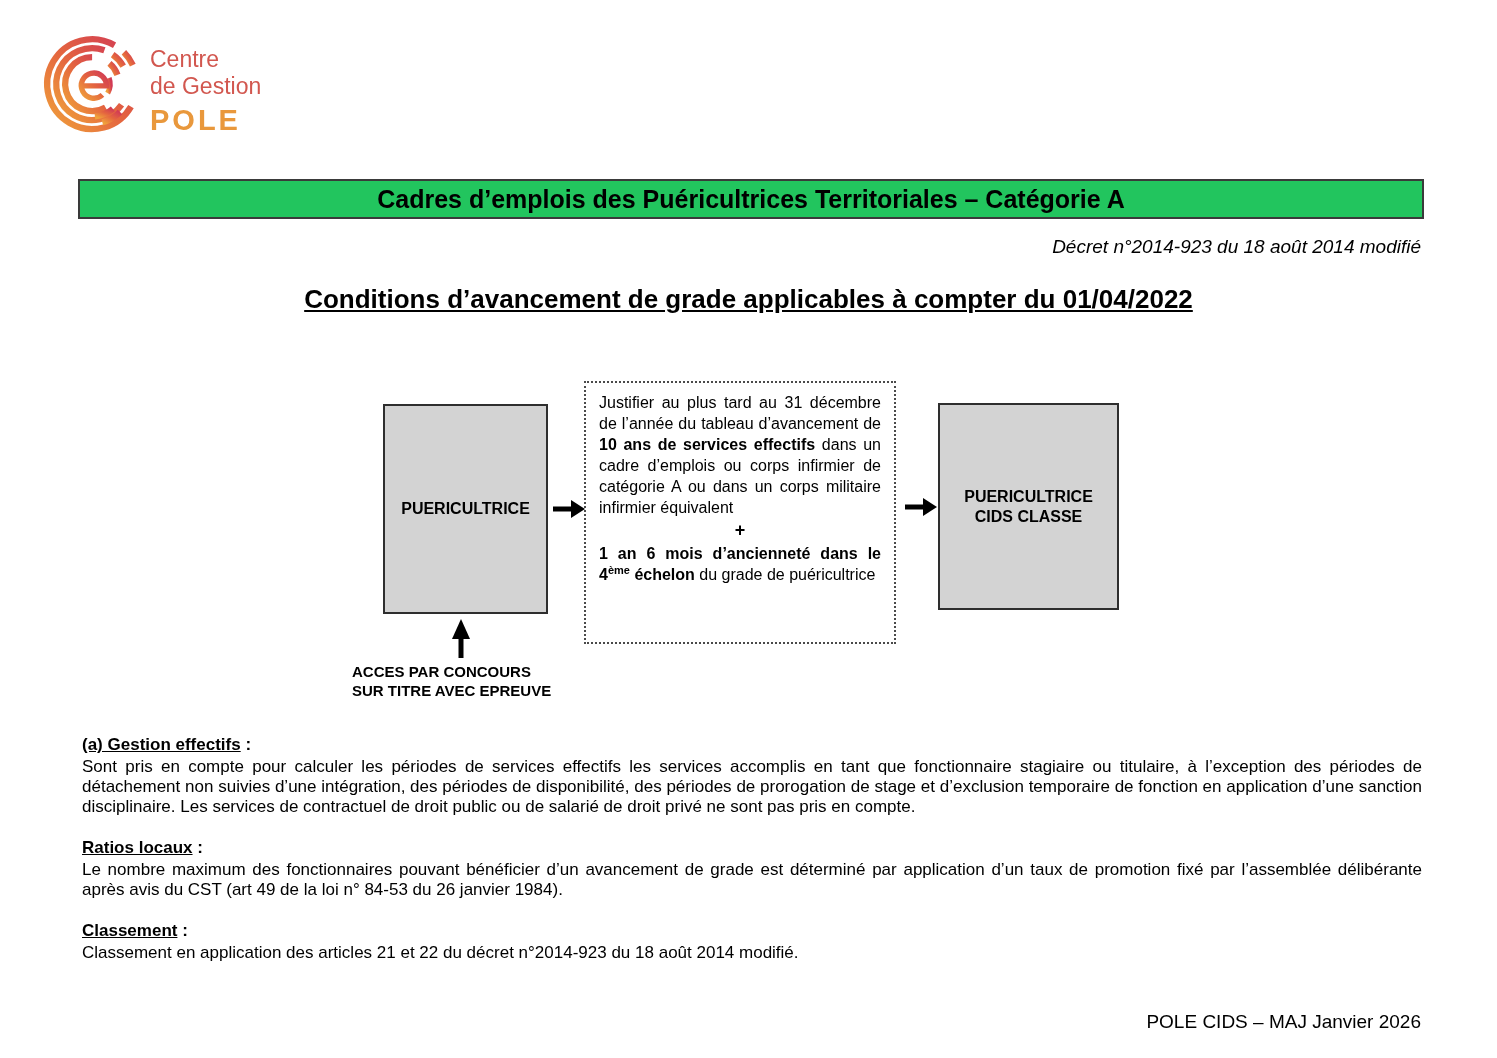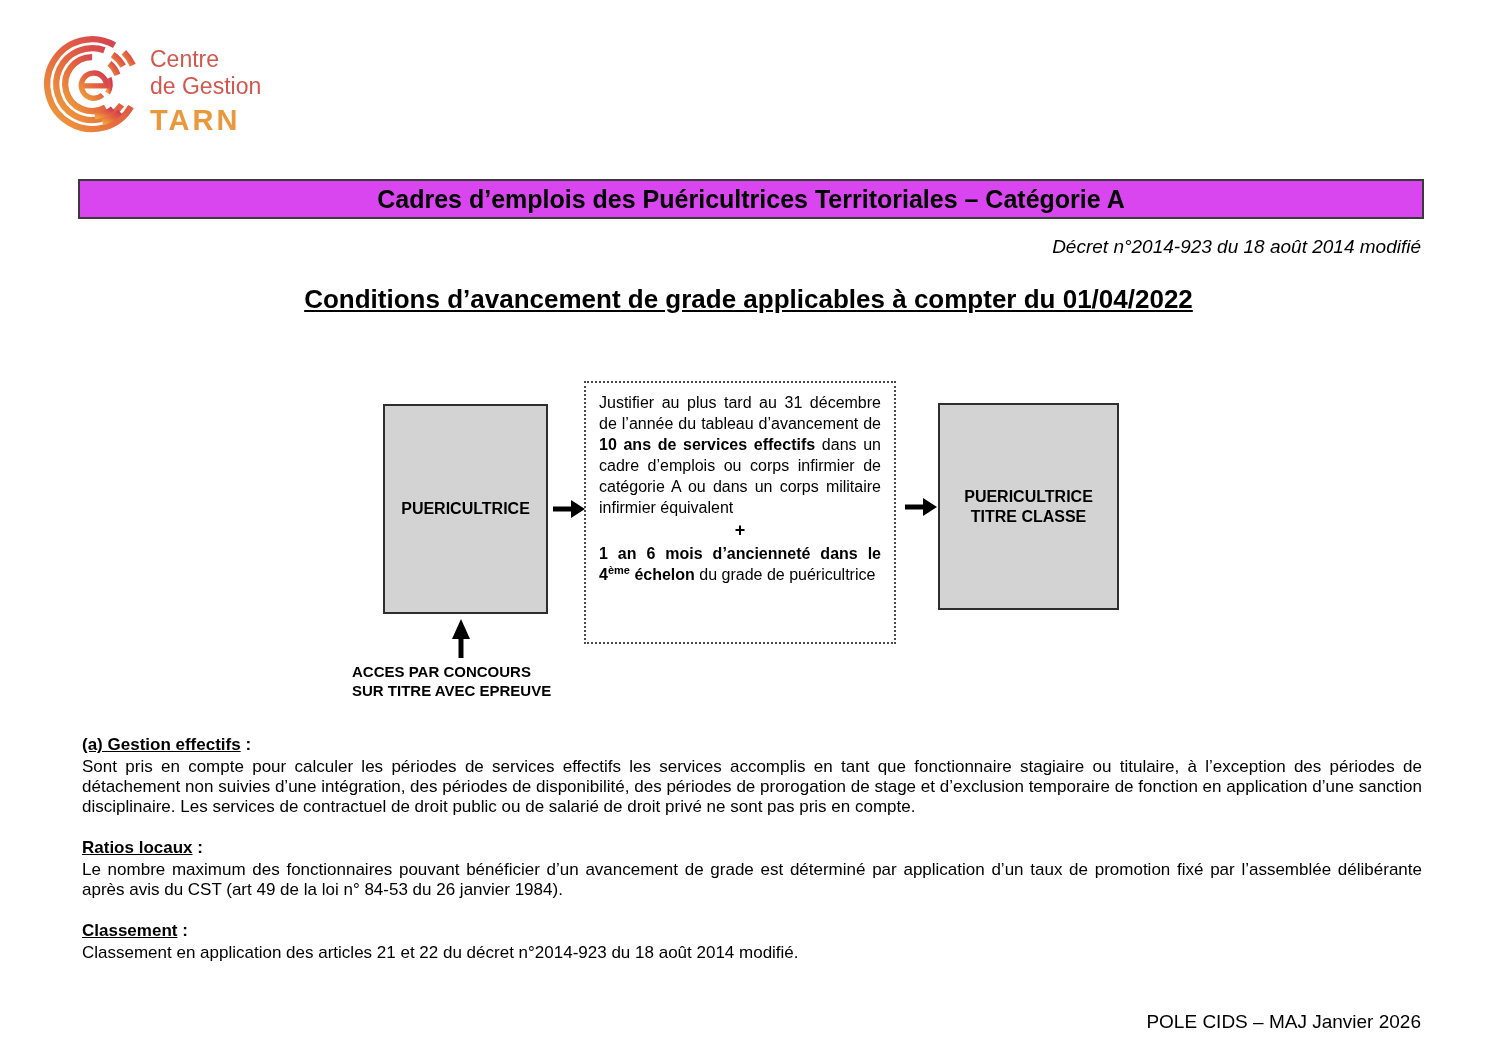--- a/index.html
+++ b/index.html
@@ -77,25 +77,25 @@
         <path d="M86.2 51.7 A30 30 0 0 0 77.3 39"></path>
         <path d="M81.1 89.6 A36 36 0 0 1 61.1 97.9"></path>
         <path d="M89.1 93.1 A44 44 0 0 1 69.4 104.5"></path>
         <path d="M76.8 55.2 A20 20 0 0 1 75.3 72" stroke-width="6"></path>
         <path d="M46 64 H74 A14 14 0 1 0 69.5 74" stroke-width="6"></path>
       </g>
     </svg>
     <div class="logo-text">
       <div style="color: rgb(210, 87, 79);">Centre</div>
       <div style="color: rgb(210, 87, 79);">de Gestion</div>
-      <div class="logo-tarn" style="color: rgb(233, 152, 60);">TARN</div>
+      <div class="logo-tarn" style="color: rgb(233, 152, 60);">POLE</div>
     </div>
   </div>
 
-  <div class="title-bar" style="background-color: #d946ef;">
+  <div class="title-bar" style="background-color: #22c55e;">
     <span>Cadres d’emplois des Puéricultrices Territoriales – Catégorie A</span>
   </div>
 
   <div class="decree">Décret n°2014-923 du 18 août 2014 modifié</div>
 
   <div class="main-heading">
     <span class="u">Conditions d’avancement de grade applicables à compter du 01/04/2022</span>
   </div>
 
   <div class="gradebox box-left" style="background-color: rgb(211, 211, 211);">
@@ -113,21 +113,21 @@
     <p><b><span>1 an 6 mois d’ancienneté dans le 4</span><sup>ème</sup><span> échelon</span></b><span> du grade de puéricultrice</span></p>
   </div>
 
   <svg class="arrow arrow-r2" width="34" height="22" viewBox="0 0 34 22">
     <line x1="1" y1="11" x2="21" y2="11" stroke="#000" stroke-width="5"></line>
     <polygon points="19,2 33,11 19,20" fill="#000"></polygon>
   </svg>
 
   <div class="gradebox box-right" style="background-color: rgb(211, 211, 211);">
     <span>PUERICULTRICE</span>
-    <span>TITRE CLASSE</span>
+    <span>CIDS CLASSE</span>
   </div>
 
   <svg class="arrow arrow-up" width="26" height="40" viewBox="0 0 26 40">
     <line x1="13" y1="40" x2="13" y2="16" stroke="#000" stroke-width="5"></line>
     <polygon points="13,1 4,21 22,21" fill="#000"></polygon>
   </svg>
 
   <div class="access">
     <div>ACCES PAR CONCOURS</div>
     <div>SUR TITRE AVEC EPREUVE</div>

